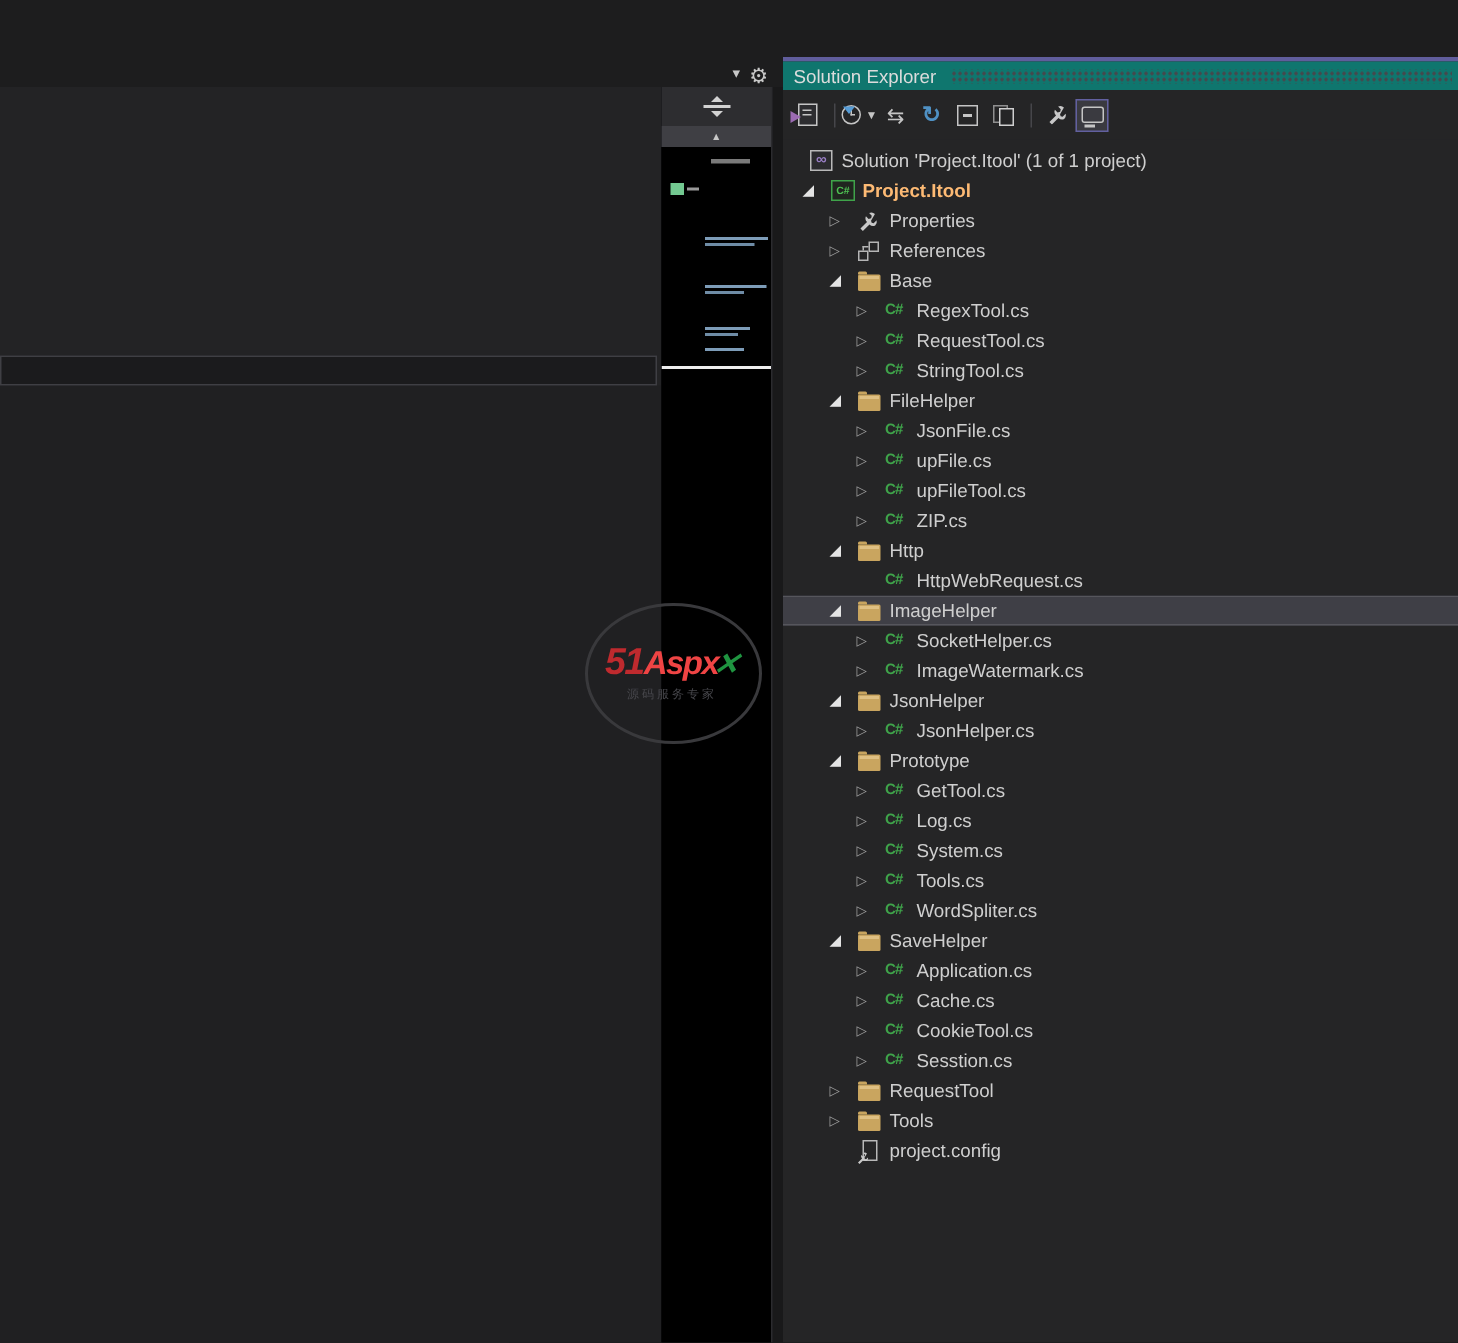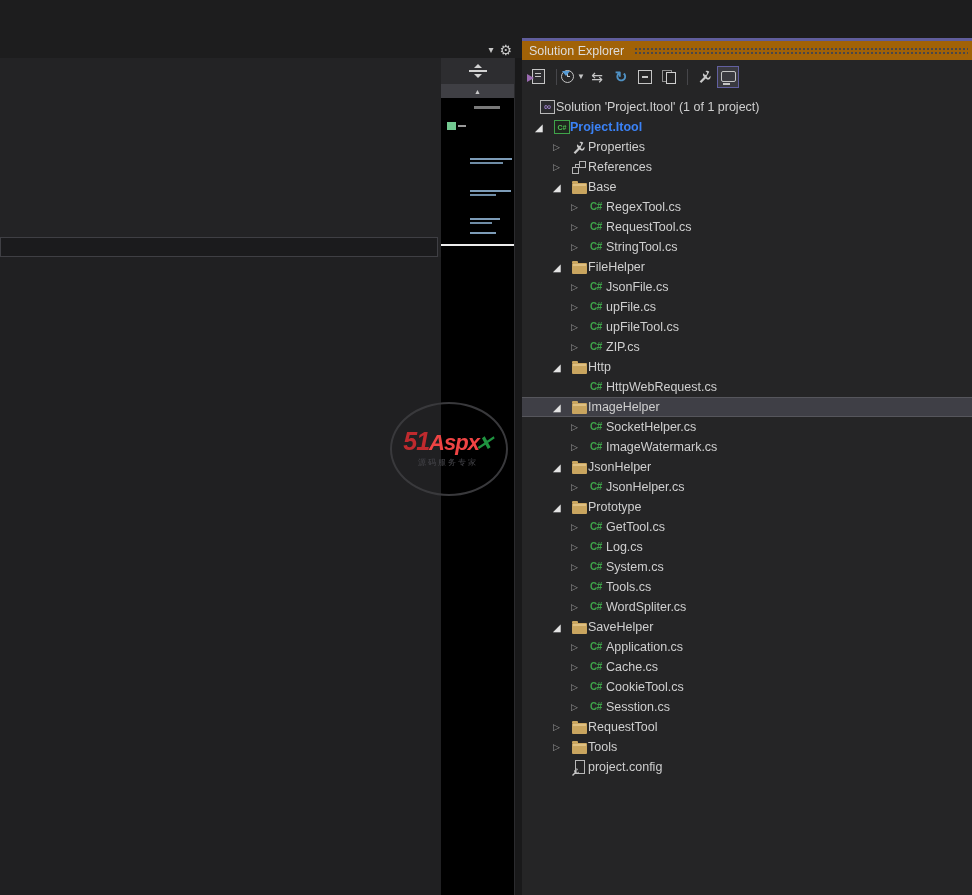--- a/index.html
+++ b/index.html
@@ -36,21 +36,21 @@
   #watermark{position:absolute;left:388px;top:402px;width:120px;height:92px;pointer-events:none;z-index:5;
     display:flex;flex-direction:column;align-items:center;justify-content:center;}
   #wm-circle{position:absolute;left:2px;top:0;width:114px;height:90px;border:2px solid #39393c;border-radius:50%;}
   #wm-text{position:relative;font-style:italic;font-weight:bold;white-space:nowrap;line-height:1;}
   #wm-text .red{color:#bf2a2e;font-size:25px;letter-spacing:-1px;}
   #wm-text .dark{color:#ef4444;font-size:22px;letter-spacing:-1px;}
   #wm-text .greenx{color:#1f9440;font-size:20px;margin-left:-3px;transform:skewX(-12deg);display:inline-block;}
   #wm-tagline{position:relative;margin-top:3px;font-size:8px;color:#47474c;letter-spacing:2px;white-space:nowrap;}
   
   #se-panel{position:absolute;left:522px;top:38px;width:450px;height:857px;background:#252526;border-top:3px solid #605d9c;box-sizing:border-box;}
-  #se-title-bar{height:19px;background:#a16207;display:flex;align-items:center;padding-left:7px;}
+  #se-title-bar{height:19px;background:#0f766e;display:flex;align-items:center;padding-left:7px;}
   #se-title{color:#dcdcdc;font-size:12.5px;white-space:nowrap;}
   #se-title-dots{flex:1;height:10px;margin:0 4px 0 10px;
     background-image:radial-gradient(#47474c 1px, transparent 1.2px);
     background-size:4px 4px;background-position:0 1px;}
   
   #se-toolbar{height:33px;display:flex;align-items:center;padding-left:5px;background:#252526;}
   .tb-btn{width:22px;height:22px;display:flex;align-items:center;justify-content:center;margin-right:2px;box-sizing:border-box;position:relative;}
   .tb-btn.active{border:1px solid #6260a0;background:#3a3a40;}
   .tb-sep{width:1px;height:16px;background:#46464a;margin:0 5px;}
   .glyph-blue{color:#4f91c4;font-size:15px;font-weight:bold;line-height:1;}
@@ -84,22 +84,22 @@
   .row.selected{background:#3f3f46;box-shadow:inset 0 1px 0 #56565c, inset 0 -1px 0 #56565c;}
   .row.lvl0{padding-left:18px;}
   .row.lvl1{padding-left:13px;}
   .row.lvl2{padding-left:31px;}
   .row.lvl3{padding-left:49px;}
   .arrow{width:16px;flex:0 0 16px;margin-right:3px;text-align:left;font-size:9px;line-height:9px;}
   .arrow.collapsed{color:#9a9a9a;}
   .arrow.expanded{color:#e4e4e4;font-size:10px;}
   .arrow.blank{visibility:hidden;}
   .t-icon{width:16px;flex:0 0 16px;display:flex;align-items:center;justify-content:flex-start;}
-  .t-label{color:#cfcfcf;font-size:12.5px;margin-left:0;white-space:nowrap;}
-  .row.bold .t-label{color:#3b82f6;font-weight:bold;}
+  .t-label{color:#cfcfcf;font-size:12.5px;margin-left:5px;white-space:nowrap;}
+  .row.bold .t-label{color:#fdba74;font-weight:bold;}
   
   .ic-folder{width:15px;height:11px;position:relative;background:#c9a55f;border-radius:1px;margin-top:2px;}
   .ic-folder::before{content:"";position:absolute;top:-2px;left:0;width:6px;height:2px;background:#c9a55f;border-radius:1px 1px 0 0;}
   .ic-folder::after{content:"";position:absolute;top:1px;left:1px;right:1px;height:2px;background:#dfc083;}
   .ic-cs{color:#3fa34a;font-weight:bold;font-size:10px;letter-spacing:-0.5px;line-height:1;}
   .ic-csproj{width:14px;height:12px;border:1px solid #3fa34a;display:flex;align-items:center;justify-content:center;
     color:#4ec052;font-size:7px;font-weight:bold;line-height:1;background:#20261f;}
   .ic-sln{width:13px;height:12px;border:1px solid #b9b9b9;display:flex;align-items:center;justify-content:center;
     color:#9a7fc6;font-size:10px;font-weight:bold;line-height:1;background:#2b2b2e;}
   .ic-refs{width:15px;height:13px;position:relative;}

